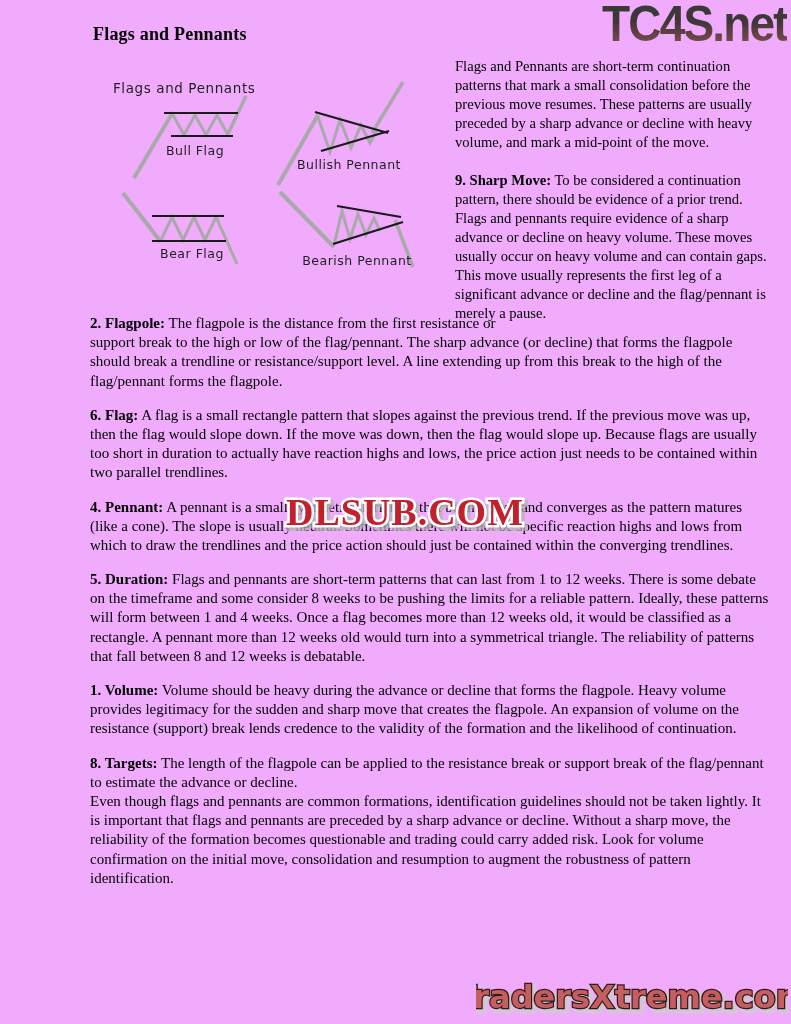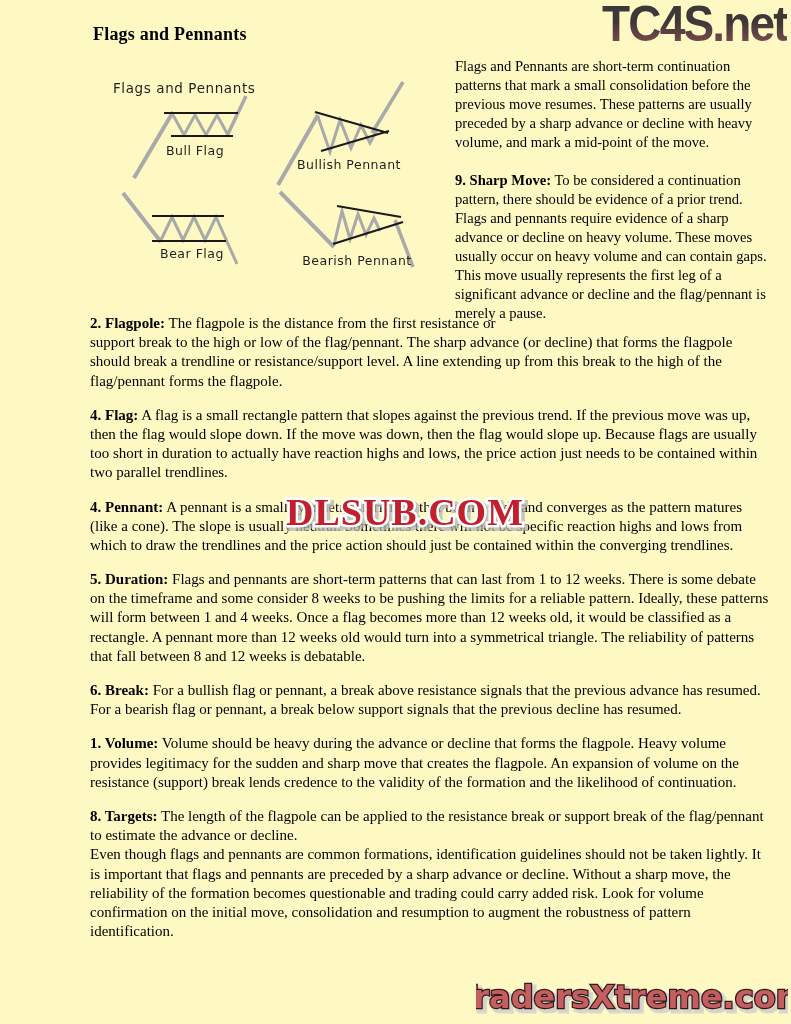--- a/index.html
+++ b/index.html
@@ -1,19 +1,19 @@
 <!DOCTYPE html>
 <html><head>
 <meta charset="utf-8">
 <style>
   html,body{margin:0;padding:0;background:#fff;}
   .page{
     position:relative;
     width:791px;height:1024px;
-    background:#fef9c3;
+    background:#f0abfc;
     overflow:hidden;
     font-family:"Liberation Serif", serif;
     color:#000;
   }
   
   .doc-title{
     position:absolute;left:93px;top:24px;
     font-size:18px;font-weight:bold;
     font-family:"Liberation Serif", serif;
     letter-spacing:.2px;
@@ -118,27 +118,26 @@
     </svg>
   </div>
 
   <div class="intro-col">
     <p>Flags and Pennants are short-term continuation patterns that mark a small consolidation before the previous move resumes. These patterns are usually preceded by a sharp advance or decline with heavy volume, and mark a mid-point of the move.</p>
     <p><b>9. Sharp Move:</b> <span>To be considered a continuation pattern, there should be evidence of a prior trend. Flags and pennants require evidence of a sharp advance or decline on heavy volume. These moves usually occur on heavy volume and can contain gaps. This move usually represents the first leg of a significant advance or decline and the flag/pennant is merely a pause.</span></p>
   </div>
 
   <div class="body-col">
       <p class="para"><b>2. Flagpole:</b> The flagpole is the distance from the first resistance or<br>support break to the high or low of the flag/pennant. The sharp advance (or decline) that forms the flagpole should break a trendline or resistance/support level. A line extending up from this break to the high of the flag/pennant forms the flagpole.</p>
-      <p class="para"><b>4. Flag:</b> A flag is a small rectangle pattern that slopes against the previous trend. If the previous move was up, then the flag would slope down. If the move was down, then the flag would slope up. Because flags are usually too short in duration to actually have reaction highs and lows, the price action just needs to be contained within two parallel trendlines.</p>
+      <p class="para"><b>6. Flag:</b> A flag is a small rectangle pattern that slopes against the previous trend. If the previous move was up, then the flag would slope down. If the move was down, then the flag would slope up. Because flags are usually too short in duration to actually have reaction highs and lows, the price action just needs to be contained within two parallel trendlines.</p>
       <p class="para"><b>4. Pennant:</b> A pennant is a small symmetrical triangle that begins wide and converges as the pattern matures (like a cone). The slope is usually neutral. Sometimes there will not be specific reaction highs and lows from which to draw the trendlines and the price action should just be contained within the converging trendlines.<svg id="watermark-tpl" class="watermark" style="display: block;" width="300" height="48" viewBox="0 0 300 48">
     <text class="wm-shadow" x="153" y="39" text-anchor="middle">DLSUB.COM</text>
     <text class="wm-main" x="150" y="36" text-anchor="middle">DLSUB.COM</text>
   </svg></p>
       <p class="para"><b>5. Duration:</b> Flags and pennants are short-term patterns that can last from 1 to 12 weeks. There is some debate on the timeframe and some consider 8 weeks to be pushing the limits for a reliable pattern. Ideally, these patterns will form between 1 and 4 weeks. Once a flag becomes more than 12 weeks old, it would be classified as a rectangle. A pennant more than 12 weeks old would turn into a symmetrical triangle. The reliability of patterns that fall between 8 and 12 weeks is debatable.</p>
-      <p class="para"><b>6. Break:</b> For a bullish flag or pennant, a break above resistance signals that the previous advance has resumed. For a bearish flag or pennant, a break below support signals that the previous decline has resumed.</p>
       <p class="para"><b>1. Volume:</b> Volume should be heavy during the advance or decline that forms the flagpole. Heavy volume provides legitimacy for the sudden and sharp move that creates the flagpole. An expansion of volume on the resistance (support) break lends credence to the validity of the formation and the likelihood of continuation.</p>
       <p class="para"><b>8. Targets:</b> The length of the flagpole can be applied to the resistance break or support break of the flag/pennant to estimate the advance or decline.<br>Even though flags and pennants are common formations, identification guidelines should not be taken lightly. It is important that flags and pennants are preceded by a sharp advance or decline. Without a sharp move, the reliability of the formation becomes questionable and trading could carry added risk. Look for volume confirmation on the initial move, consolidation and resumption to augment the robustness of pattern identification.</p>
     </div>
 
   <svg class="footer-logo" width="312" height="48" viewBox="0 0 312 48">
     <text class="ft-shadow" x="159" y="35" text-anchor="middle">TradersXtreme.com</text>
     <text class="ft-main" x="156" y="32" text-anchor="middle">TradersXtreme.com</text>
   </svg>
 
 </div>

